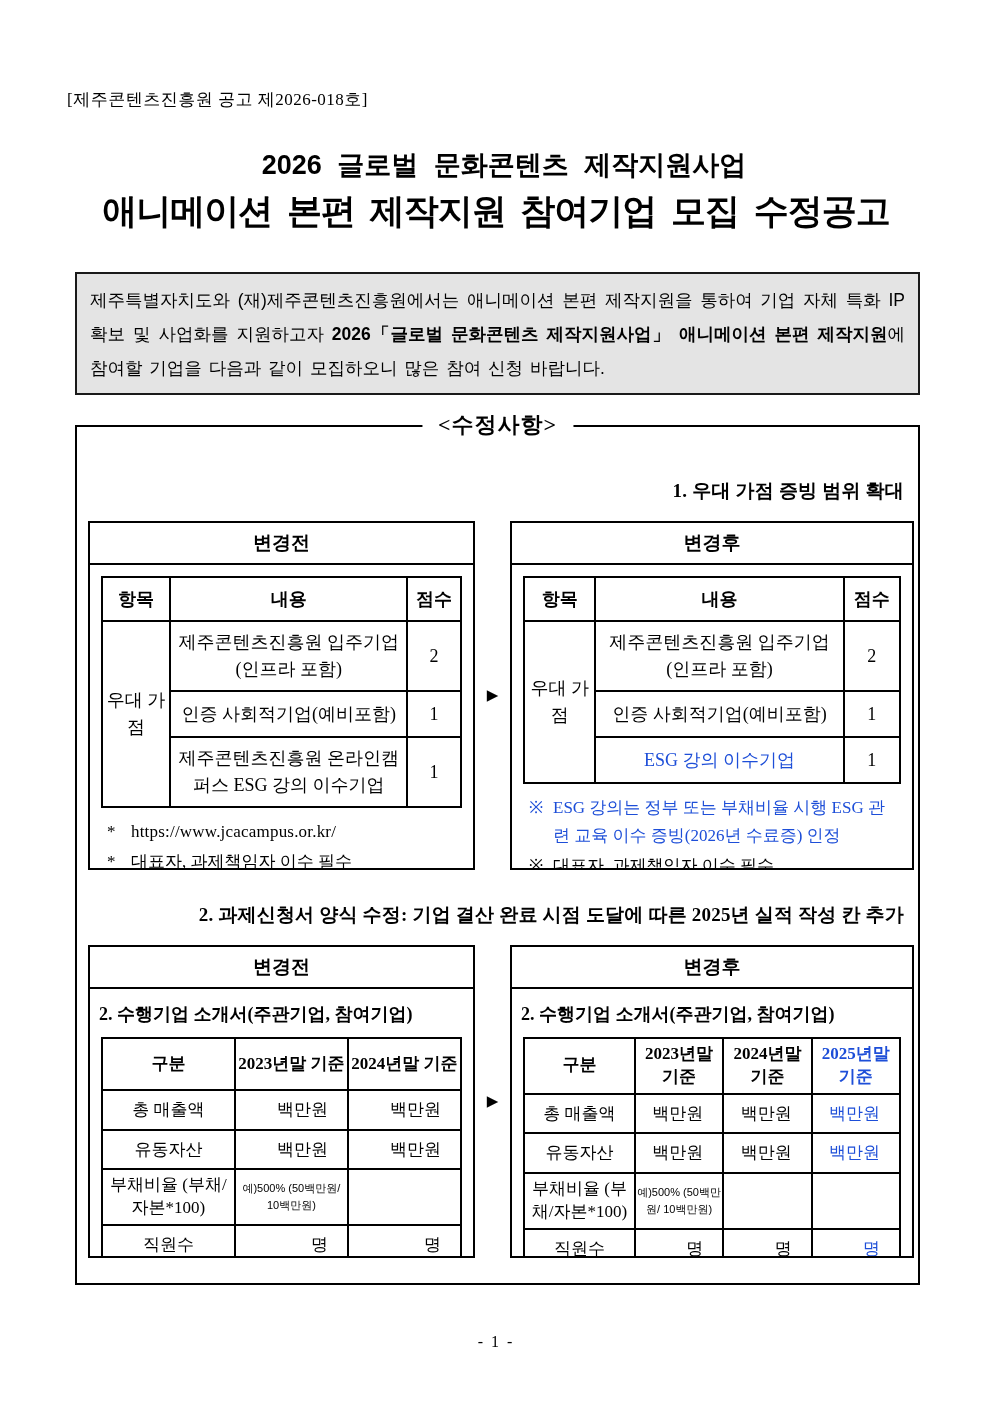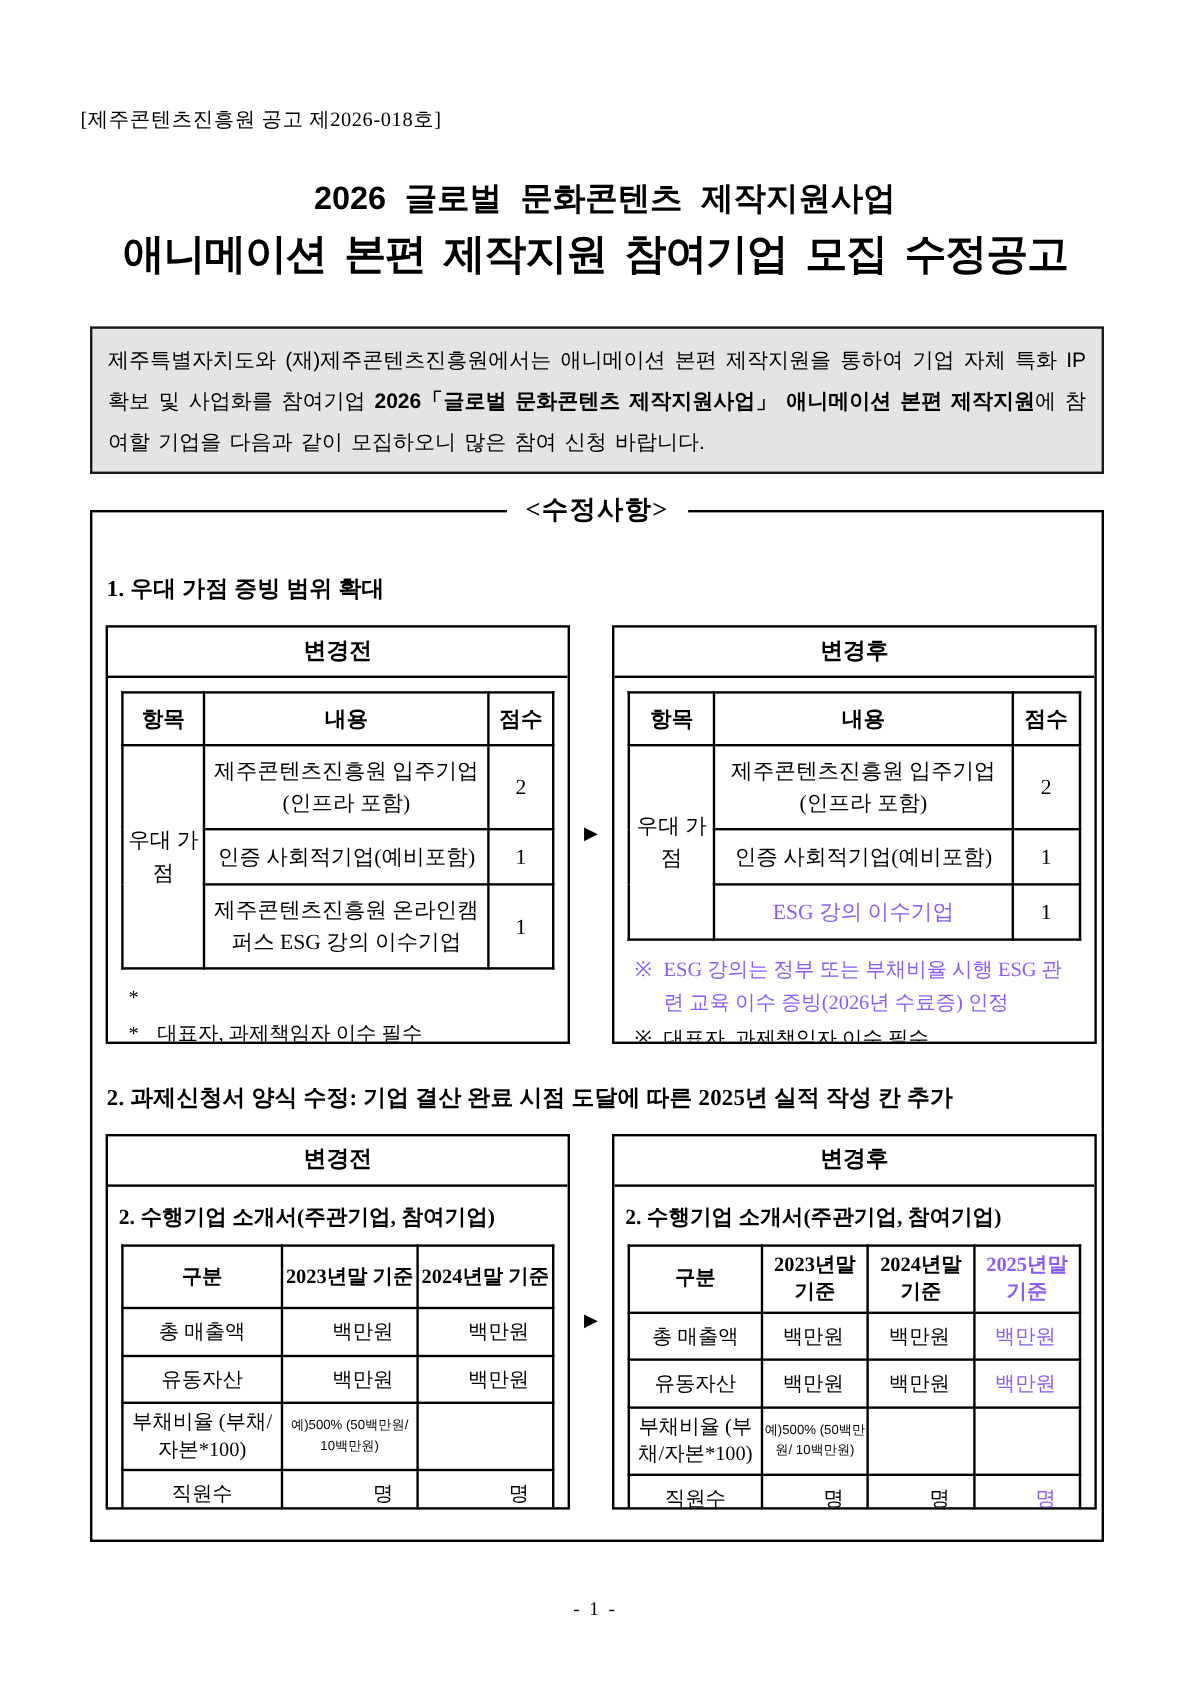--- a/index.html
+++ b/index.html
@@ -37,21 +37,21 @@
     position:absolute; left:75px; top:425px; width:845px; height:860px;
     border:2px solid #000;
   }
   .rev-label {
     position:absolute; top:-17px; left:50%; transform:translateX(-50%);
     background:#ffffff; padding:0 16px; white-space:nowrap;
     font-size:22px; font-weight:bold; letter-spacing:1px;
   }
   .sec-heading {
     margin:51px 14px 17px 12px;
-    font-size:19px; font-weight:bold; letter-spacing:0.2px;
+    font-size:19px; font-weight:bold; letter-spacing:0.2px;text-align:right;
   }
   .sec-heading.second { margin-top:32px; }
   .panels { display:flex; align-items:center; padding:0 4px 0 11px; }
   .arrow-cell { flex:1; text-align:center; font-size:15px; line-height:1; }
   .panel { border:2px solid #000; background:#fff; overflow:hidden; flex:none; }
   .panel.s1 { width:387px; height:349px; }
   .panel.s1.after { width:404px; }
   .panel.s2 { width:387px; height:313px; }
   .panel.s2.after { width:404px; }
   .panel-title {
@@ -72,41 +72,41 @@
     margin:13px 4px 11px 9px; font-size:18px; font-weight:bold;
   }
   table.s2t th { height:52px; font-size:17px; line-height:1.35; padding:4px 2px; }
   table.s2t td { font-size:17px; padding:6px 5px; }
   table.s2t td.num { text-align:right; padding-right:19px; }
   table.s2t td.ex {
     font-family:"Liberation Sans", sans-serif;
     font-size:11px; line-height:1.55; padding:3px 1px; 
   }
   table.s2t td.lbl2 { line-height:1.35; padding:4px 1px; }
-  .blue { color:#8b5cf6; }
+  .blue { color:#1d4ed8; }
   .notes { margin-top:9px; }
   .note { display:flex; font-size:17px; line-height:1.65; padding:1px 0 1px 6px; }
   .note .marker { width:24px; flex:none; text-align:left; }
   .note .note-text { flex:1; }
   .note.mono-url { letter-spacing:0.2px; }
   .page-num {
     position:absolute; bottom:52px; left:0; width:100%;
     text-align:center; font-size:16px; letter-spacing:2px;
   }
 </style>
 </head>
 <body>
 
 <div class="page">
 
   <div class="notice-no">[제주콘텐츠진흥원 공고 제2026-018호]</div>
   <div class="title1">2026 글로벌 문화콘텐츠 제작지원사업</div>
   <div class="title2">애니메이션 본편 제작지원 참여기업 모집 수정공고</div>
 
-  <div class="intro-box"><span>제주특별자치도와 (재)제주콘텐츠진흥원에서는 애니메이션 본편 제작지원을 통하여 기업 자체 특화 IP 확보 및 사업화를 참여기업 </span><span class="b">2026「글로벌 문화콘텐츠 제작지원사업」 애니메이션 본편 제작지원</span><span>에 참여할 기업을 다음과 같이 모집하오니 많은 참여 신청 바랍니다.</span></div>
+  <div class="intro-box"><span>제주특별자치도와 (재)제주콘텐츠진흥원에서는 애니메이션 본편 제작지원을 통하여 기업 자체 특화 IP 확보 및 사업화를 지원하고자 </span><span class="b">2026「글로벌 문화콘텐츠 제작지원사업」 애니메이션 본편 제작지원</span><span>에 참여할 기업을 다음과 같이 모집하오니 많은 참여 신청 바랍니다.</span></div>
 
   <div class="rev-box">
     <div class="rev-label">&lt;수정사항&gt;</div>
 
     <div class="sec-heading">1. 우대 가점 증빙 범위 확대</div>
 
     <div class="panels">
 
       <div class="panel s1">
         <div class="panel-title">변경전</div>
@@ -134,20 +134,21 @@
             </tr>
             <tr class="tall">
               <td class="content">제주콘텐츠진흥원 온라인캠퍼스 ESG 강의 이수기업</td>
               <td>1</td>
             </tr>
           </tbody>
             </table>
           <div class="notes">
             <div class="note mono-url">
               <span class="marker">*</span>
+              <span class="note-text">https://www.jcacampus.or.kr/</span>
             </div>
             <div class="note">
               <span class="marker">*</span>
               <span class="note-text">대표자, 과제책임자 이수 필수</span>
             </div>
           </div>
         </div>
       </div>
 
       <div class="arrow-cell">▶</div>

